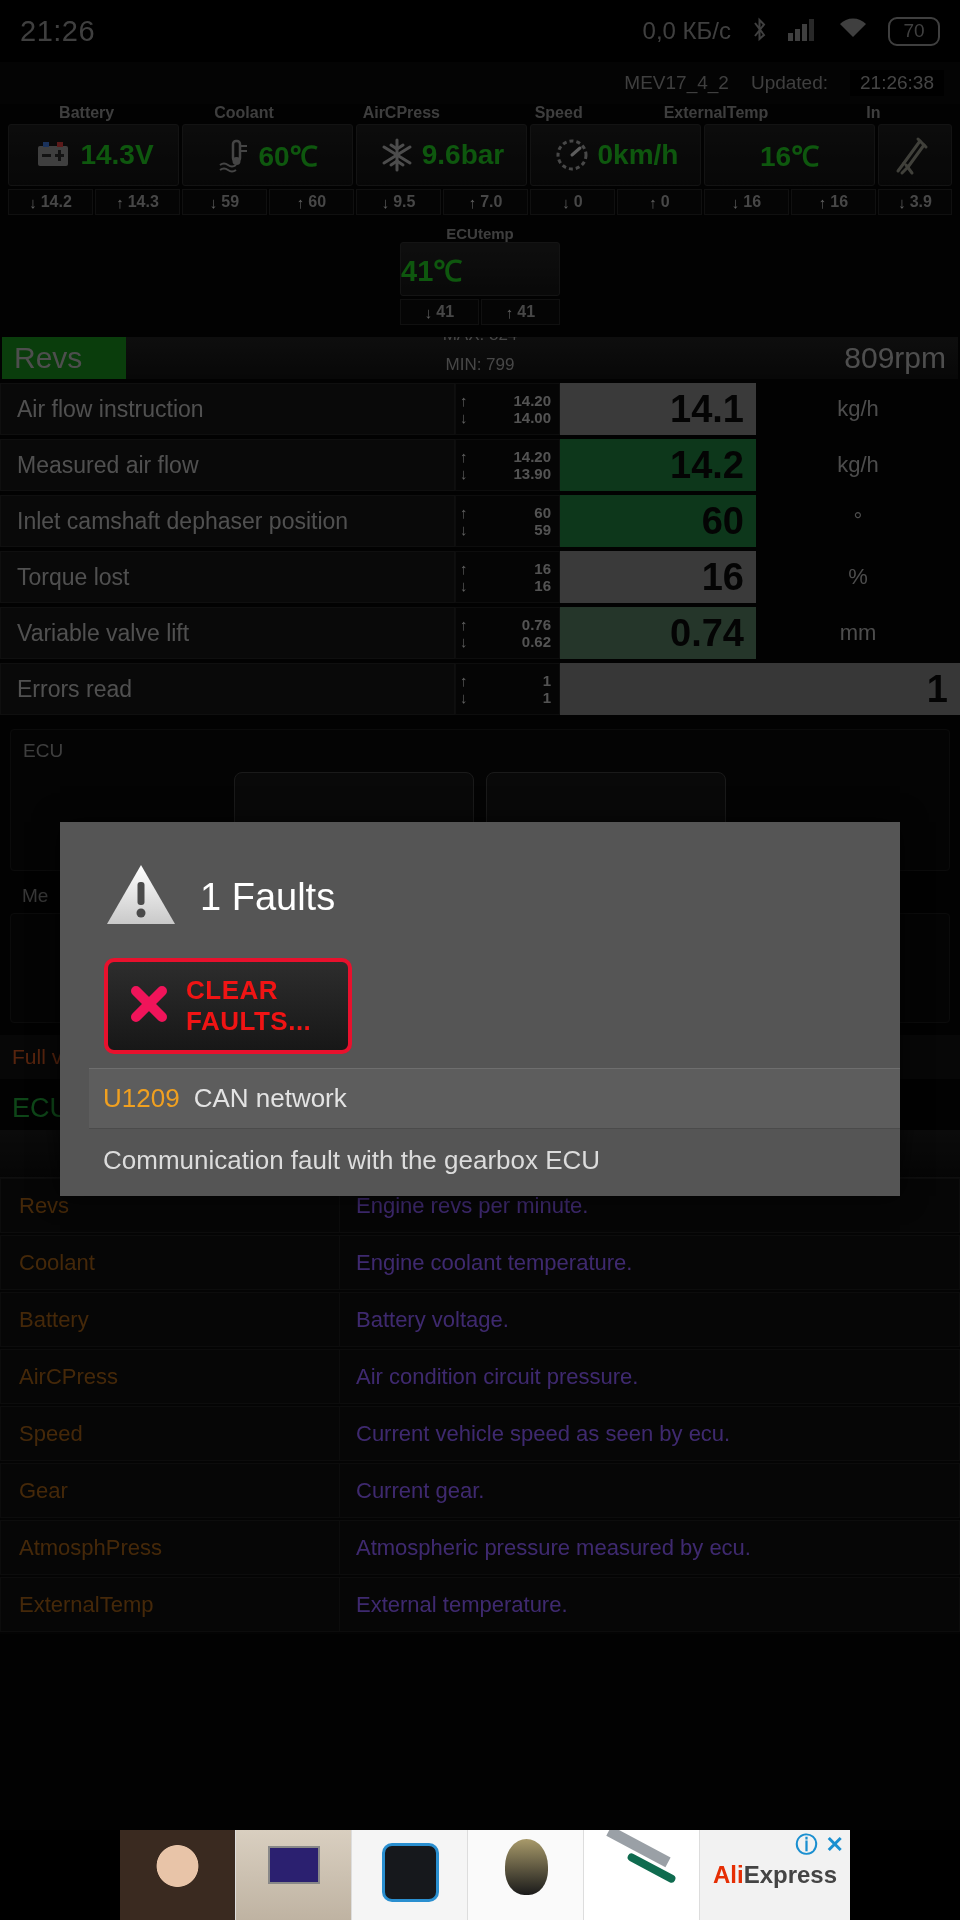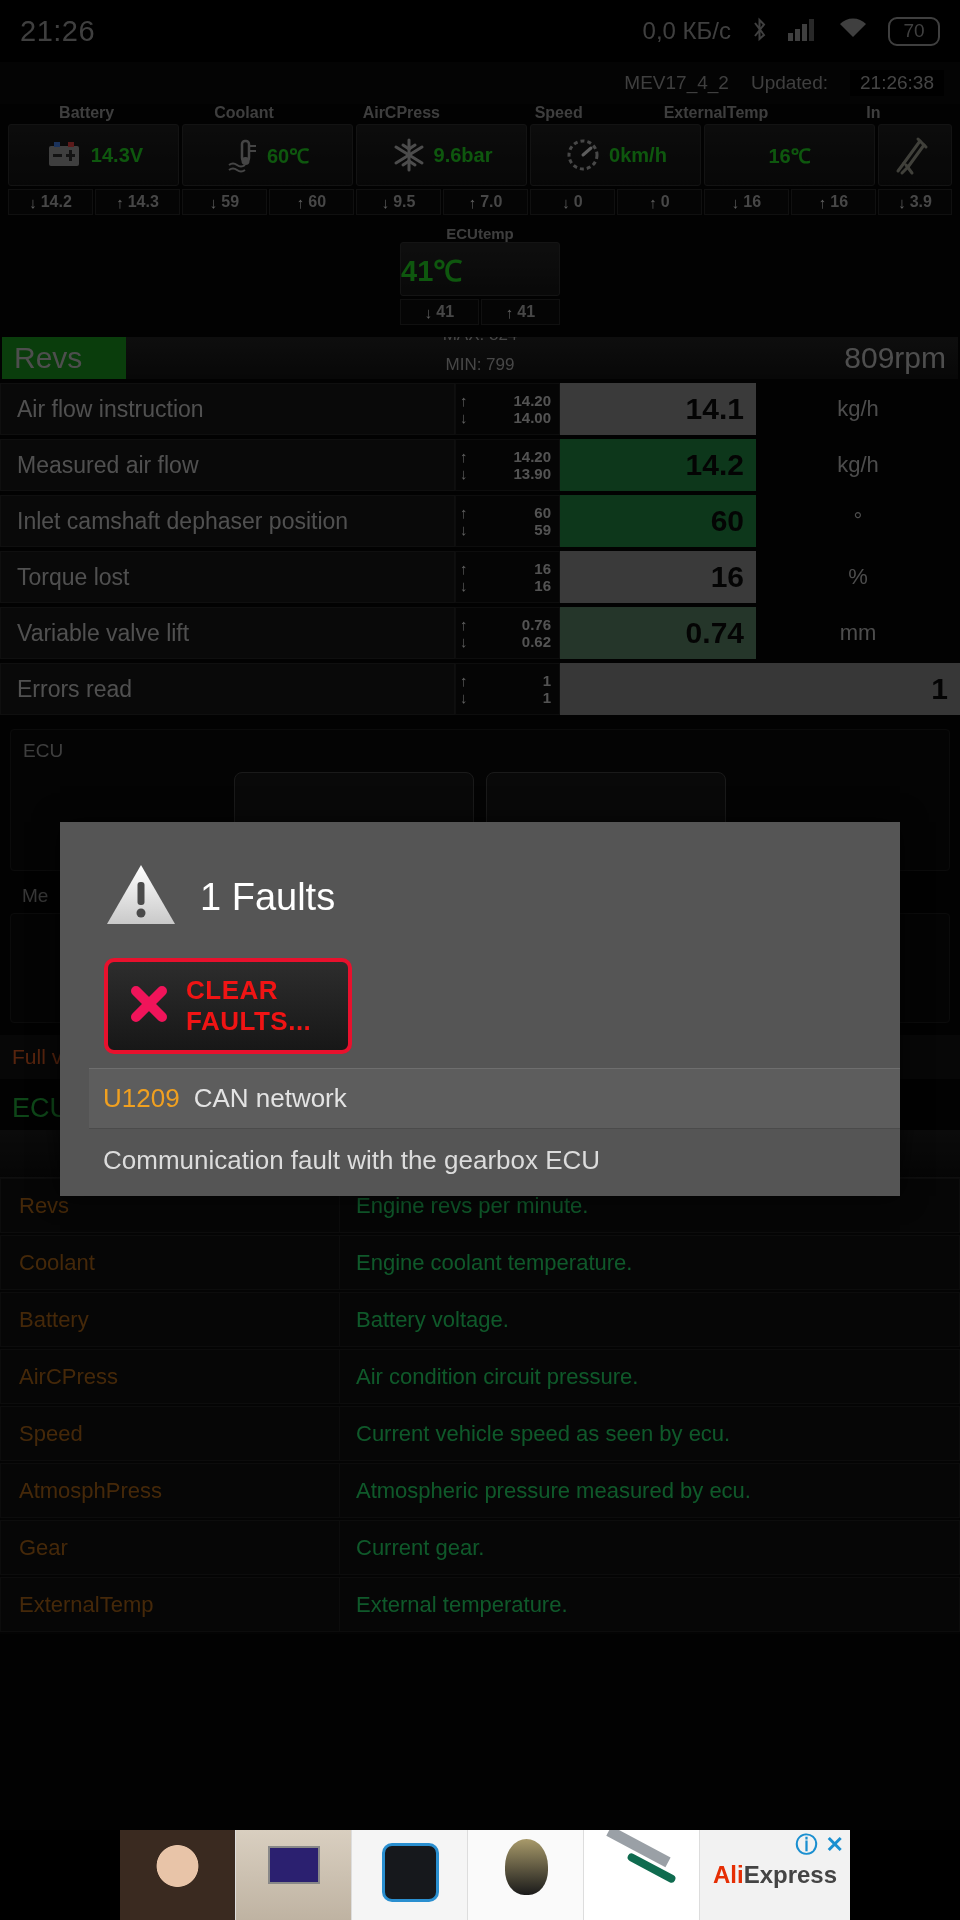--- a/index.html
+++ b/index.html
@@ -39,21 +39,21 @@
     flex: 1; text-align: center; font-size: 16px; font-weight: bold;
     color: #8a8a8a; padding-bottom: 2px; overflow: hidden; white-space: nowrap;
   }
   .gauge-row { display: flex; padding: 0 8px; gap: 3px; }
   .gauge {
     flex: 1; height: 62px; background: linear-gradient(#1c1c1c,#111);
     border: 1px solid #2a2a2a; border-radius: 3px;
     display: flex; align-items: center; justify-content: center; gap: 7px;
     overflow: hidden;
   }
-  .gauge .val { color: #1fc11f; font-size: 20px; font-weight: bold; white-space: nowrap; }
+  .gauge .val { color: #1fc11f; font-size: 28px; font-weight: bold; white-space: nowrap; }
   .gauge svg { flex: 0 0 auto; }
 
   .minmax-row { display: flex; padding: 3px 8px 0; gap: 2px; }
   .mm {
     flex: 1; height: 26px; background: #0c0c0c; border: 1px solid #242424;
     display: flex; align-items: center; justify-content: center; gap: 4px;
     color: #9d9d9d; font-size: 16px; font-weight: bold;
   }
   .arr { font-size: 15px; color: #cfcfcf; }
 
@@ -94,21 +94,21 @@
   }
   .dmm {
     flex: 0 0 105px; background:#0c0c0c; border:1px solid #1e1e1e;
     display:flex; flex-direction:column; justify-content:center; padding: 2px 8px 2px 4px;
     color:#b9b9b9; font-size:15px; font-weight:bold;
   }
   .dmm div { display:flex; align-items:center; }
   .dmm div span.v { margin-left:auto; }
   .dval {
     flex: 0 0 196px; display:flex; align-items:center; justify-content:flex-end;
-    padding-right: 12px; font-size: 30px; font-weight:bold; color:#0a0a0a;
+    padding-right: 12px; font-size: 38px; font-weight:bold; color:#0a0a0a;
   }
   .dval.wide { flex: 1 1 auto; }
   .dunit { flex: 1 1 auto; display:flex; align-items:center; justify-content:center;
            color:#aaa; font-size: 22px; }
 
   
   .ecu-panel {
     margin: 14px 10px 0; background:#0a0a0a; border:1px solid #1a1a1a; border-radius:4px;
     padding: 10px 12px 14px; position: relative;
   }
@@ -130,21 +130,21 @@
   .ecu-line b { color:#1f9b37; font-weight:normal; }
   .fullhdr {
     background: linear-gradient(#1a1a1a,#0d0d0d); text-align:center;
     color:#2f8f3f; font-size:25px; padding: 9px 0; border-bottom:1px solid #222;
   }
   .ftable { }
   .frow { display:flex; height: 57px; border-bottom: 2px solid #0a0a0a; }
   .fk { flex: 0 0 340px; background:#0e0e0e; border:1px solid #1c1c1c;
         display:flex; align-items:center; padding-left: 18px; color:#9a5a14; font-size:22px; }
   .fv { flex:1; background:#0e0e0e; border:1px solid #1c1c1c; border-left:none;
-        display:flex; align-items:center; padding-left: 16px; color:#22c55e; font-size:22px; }
+        display:flex; align-items:center; padding-left: 16px; color:#8b5cf6; font-size:22px; }
 
   
   .dim { position:absolute; inset:0; background:rgba(0,0,0,.55); z-index: 40; }
   .dialog {
     position:absolute; left: 60px; top: 822px; width: 840px; z-index: 50;
     background:#555555; box-shadow: 0 0 24px rgba(0,0,0,.7);
   }
   .dlg-head { display:flex; align-items:center; gap: 22px; padding: 40px 0 26px 44px; }
   .dlg-head .title { color:#fff; font-size: 38px; }
   .clear-btn {
@@ -513,26 +513,26 @@
     </div>
     <div class="frow">
       <div class="fk">AirCPress</div>
       <div class="fv">Air condition circuit pressure.</div>
     </div>
     <div class="frow">
       <div class="fk">Speed</div>
       <div class="fv">Current vehicle speed as seen by ecu.</div>
     </div>
     <div class="frow">
+      <div class="fk">Gear</div>
+      <div class="fv">Current gear.</div>
+    </div>
+    <div class="frow">
       <div class="fk">AtmosphPress</div>
       <div class="fv">Atmospheric pressure measured by ecu.</div>
-    </div>
-    <div class="frow">
-      <div class="fk">Gear</div>
-      <div class="fv">Current gear.</div>
     </div>
     <div class="frow">
       <div class="fk">ExternalTemp</div>
       <div class="fv">External temperature.</div>
     </div>
   </div>
 
   <div class="dim"></div>
 
   <div class="dialog">

